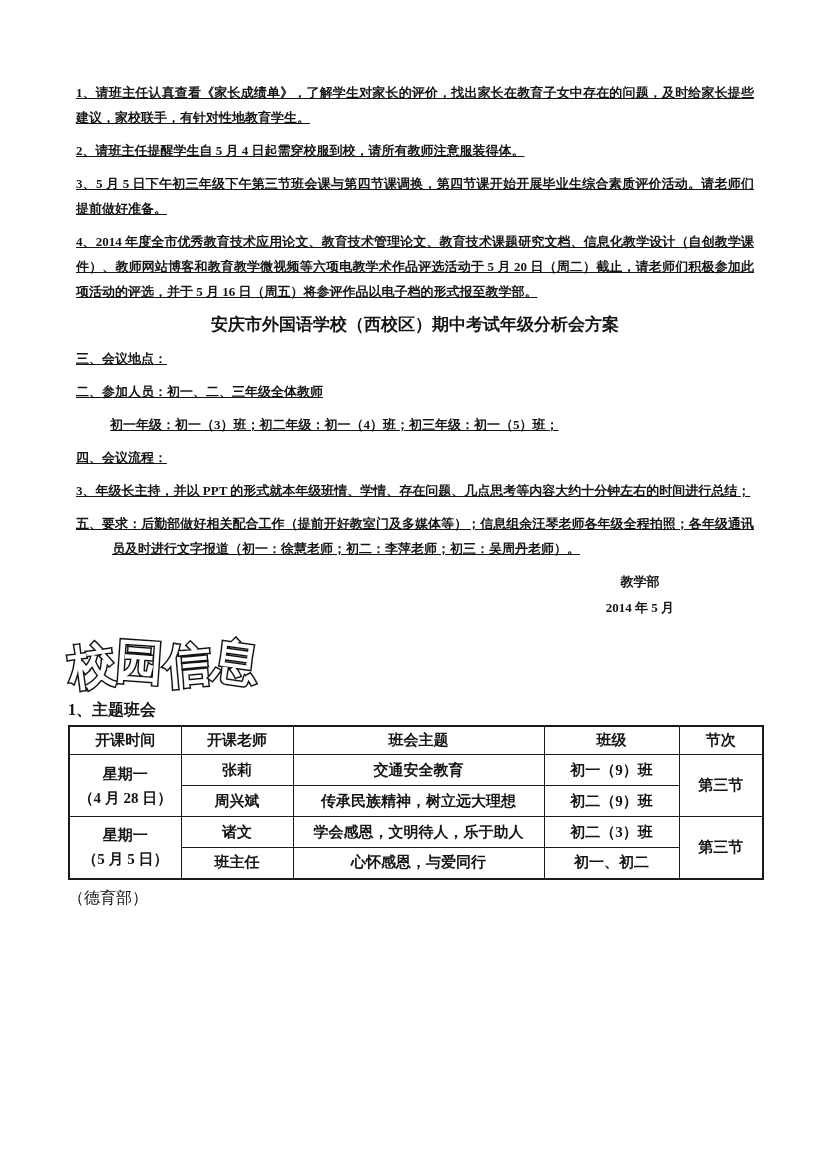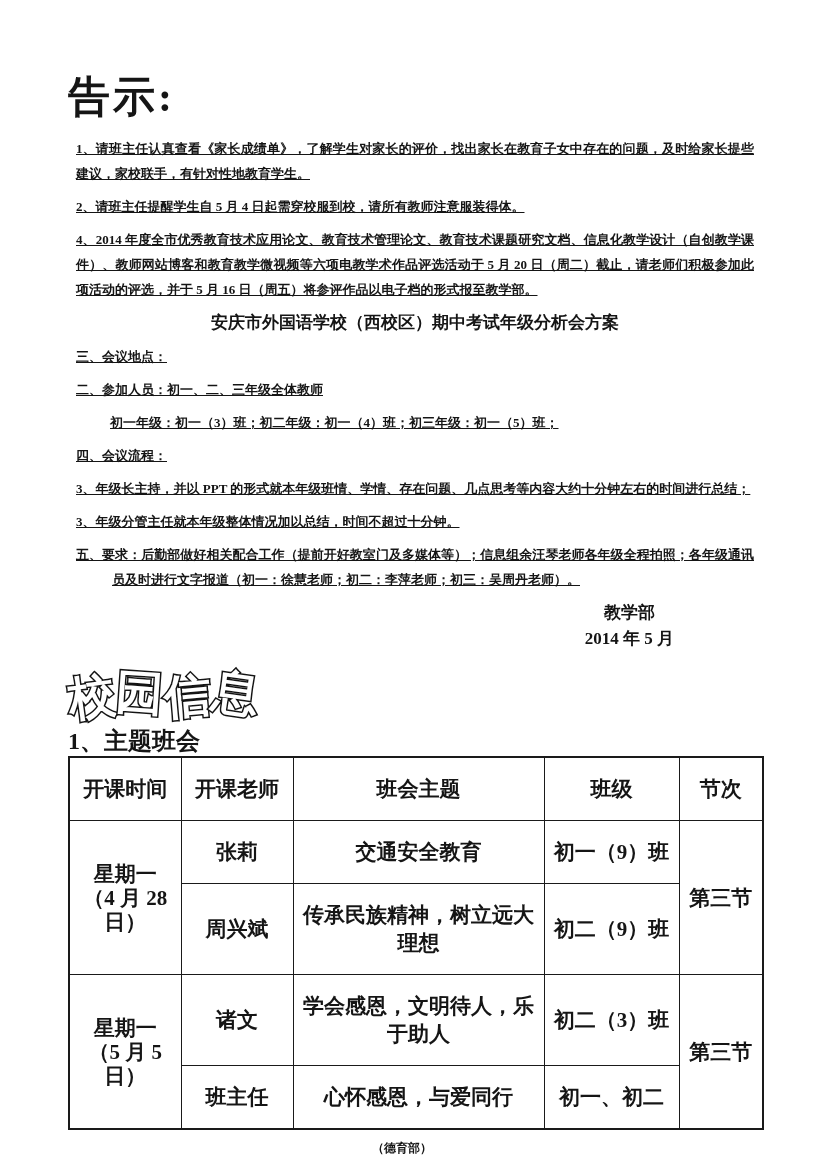--- a/index.html
+++ b/index.html
@@ -39,21 +39,21 @@
     font-size: 17px;
     font-weight: 700;
     text-align: center;
     line-height: 26px;
     margin: 1px 0 2px 0;
   }
   .signature {
     width: max-content;
     margin: 2px 88px 0 auto;
     text-align: center;
-    font-size: 17px;
+    font-size: 13px;
     font-weight: 600;
     line-height: 26px;
   }
   .art-title {
     margin: 10px 0 4px 0;
     height: 64px;
     display: flex;
     align-items: center;
   }
   .art-char {
@@ -65,75 +65,74 @@
     paint-order: stroke fill;
     display: inline-block;
     margin-right: 1px;
     line-height: 1;
   }
   .art-c0 { transform: rotate(-8deg) translateY(2px); }
   .art-c1 { transform: rotate(4deg)  translateY(-2px); }
   .art-c2 { transform: rotate(-5deg) translateY(1px); }
   .art-c3 { transform: rotate(8deg)  translateY(-2px); }
   .list-label {
-    font-size: 24px;
+    font-size: 16px;
     font-weight: 600;
     margin: 2px 0 4px 0;
     line-height: 22px;
   }
   table.schedule {
     border-collapse: collapse;
     width: 694px;
     table-layout: fixed;
     border: 2px solid #1a1a1a;
   }
   table.schedule th, table.schedule td {
     border: 1.6px solid #1a1a1a;
     text-align: center;
     vertical-align: middle;
-    font-size: 21px;
-    font-weight: 600;
-    padding: 17px 2px;
+    font-size: 15px;
+    font-weight: 600;
+    padding: 4px 2px;
   }
   table.schedule th { height: 28px; font-weight: 700; }
   table.schedule td { height: 31px; }
   .col-time   { width: 112px; }
   .col-teacher{ width: 112px; }
   .col-topic  { width: 251px; }
   .col-class  { width: 135px; }
   .col-period { width: 84px; }
   .time-cell div { line-height: 24px; }
   .dept-footer {
-    text-align: center;
+    text-align: left;
     padding-right: 26px;
-    font-size: 12px;
-    font-weight: 700;
+    font-size: 16px;
+    font-weight: 400;
     margin-top: 6px;
     line-height: 24px;
   }
 </style>
 </head>
 <body>
 
 <div class="page">
 
-  <h1 class="notice-title">告示:</h1>
 
   <p class="para">1、请班主任认真查看《家长成绩单》，了解学生对家长的评价，找出家长在教育子女中存在的问题，及时给家长提些建议，家校联手，有针对性地教育学生。</p>
   <p class="para">2、请班主任提醒学生自 5 月 4 日起需穿校服到校，请所有教师注意服装得体。</p>
+  <p class="para">3、5 月 5 日下午初三年级下午第三节班会课与第四节课调换，第四节课开始开展毕业生综合素质评价活动。请老师们提前做好准备。</p>
   <p class="para">4、2014 年度全市优秀教育技术应用论文、教育技术管理论文、教育技术课题研究文档、信息化教学设计（自创教学课件）、教师网站博客和教育教学微视频等六项电教学术作品评选活动于 5 月 20 日（周二）截止，请老师们积极参加此项活动的评选，并于 5 月 16 日（周五）将参评作品以电子档的形式报至教学部。</p>
 
   <h2 class="plan-title">安庆市外国语学校（西校区）期中考试年级分析会方案</h2>
 
   <p class="para">三、会议地点：</p>
   <p class="para">二、参加人员：初一、二、三年级全体教师</p>
   <p class="para indent1">初一年级：初一（3）班；初二年级：初一（4）班；初三年级：初一（5）班；</p>
   <p class="para">四、会议流程：</p>
   <p class="para hang27">3、年级长主持，并以 PPT 的形式就本年级班情、学情、存在问题、几点思考等内容大约十分钟左右的时间进行总结；</p>
-  <p class="para hang27">3、年级分管主任就本年级整体情况加以总结，时间不超过十分钟。</p>
   <p class="para hang36">五、要求：后勤部做好相关配合工作（提前开好教室门及多媒体等）；信息组余汪琴老师各年级全程拍照；各年级通讯员及时进行文字报道（初一：徐慧老师；初二：李萍老师；初三：吴周丹老师）。</p>
 
   <div class="signature">
     <div>教学部</div>
     <div>2014 年 5 月</div>
   </div>
 
   <div class="art-title">
     <span class="art-char art-c0">校</span>
     <span class="art-char art-c1">园</span>

